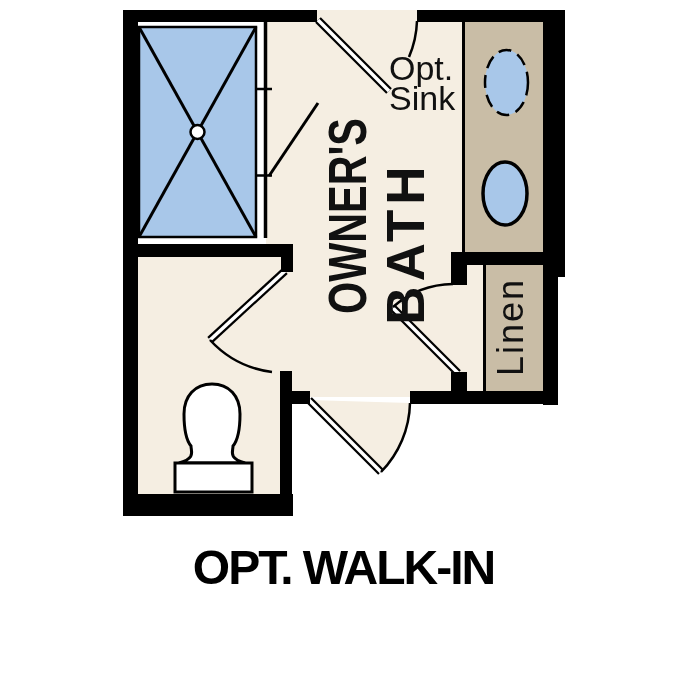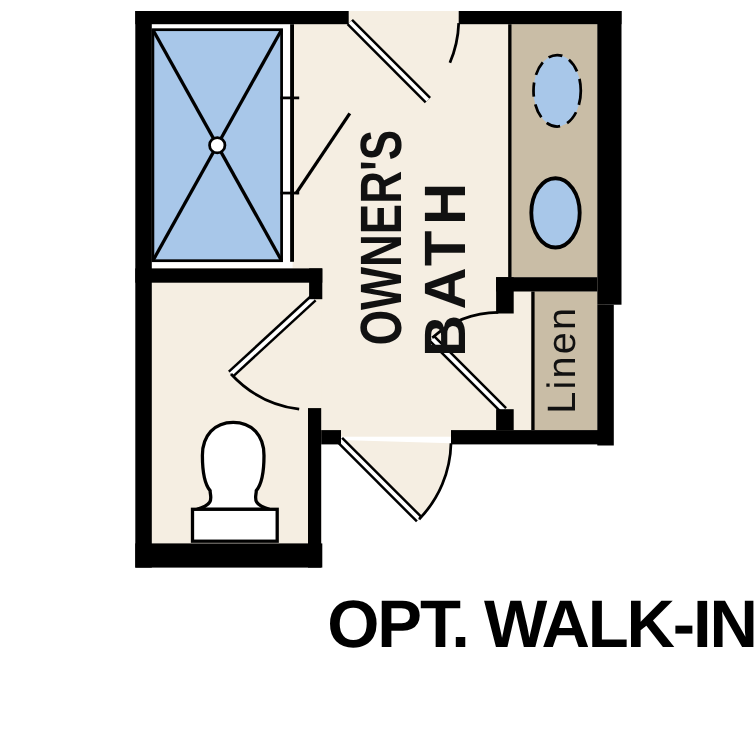--- a/index.html
+++ b/index.html
@@ -16,21 +16,21 @@
   .blue{fill:var(--fixture_blue,#a8c7e9);}
   .stroke{stroke:var(--wall,#000);fill:none;}
   .white-fill{fill:#fff;}
   
   .label{position:absolute;color:var(--text,#111);white-space:nowrap;z-index:5;}
   .room-label{font-weight:700;font-size:53px;line-height:1;}
   #owners-label{left:347px;top:216px;transform:translate(-50%,-50%) rotate(-90deg) scale(0.78,1);}
   #bath-label{left:405px;top:243px;letter-spacing:5px;transform:translate(-50%,-50%) rotate(-90deg);}
   #optsink-label{left:389px;top:53px;font-size:34px;line-height:30px;}
   #linen-label{left:511px;top:327px;font-size:36px;letter-spacing:2px;transform:translate(-50%,-50%) rotate(-90deg);}
-  #caption{left:0;top:537px;width:687px;text-align:right;font-size:61px;font-weight:700;
+  #caption{left:0;top:537px;width:687px;text-align:center;font-size:48px;font-weight:700;
            letter-spacing:-2px;line-height:61px;color:#000;}
 </style>
 </head>
 <body>
 
 <div id="stage">
 
   <svg id="plan-svg" width="687" height="687" viewBox="0 0 687 687">
 
     <g>
@@ -103,20 +103,24 @@
       <rect class="wall" x="410" y="391" width="147" height="13"></rect>
       <rect class="wall" x="451" y="252" width="92" height="13"></rect>
       <rect class="wall" x="451" y="252" width="16" height="33"></rect>
       <rect class="wall" x="451" y="372" width="16" height="19"></rect>
     </g>
   </svg>
 
   <div class="label room-label" id="owners-label">OWNER'S</div>
   <div class="label room-label" id="bath-label">BATH</div>
 
+  <div class="label" id="optsink-label">
+    <div>Opt.</div>
+    <div>Sink</div>
+  </div>
 
   <div class="label" id="linen-label">Linen</div>
 
   <div class="label" id="caption">
     <div>OPT. WALK-IN</div>
   </div>
 
 </div>
 
 </body></html>

